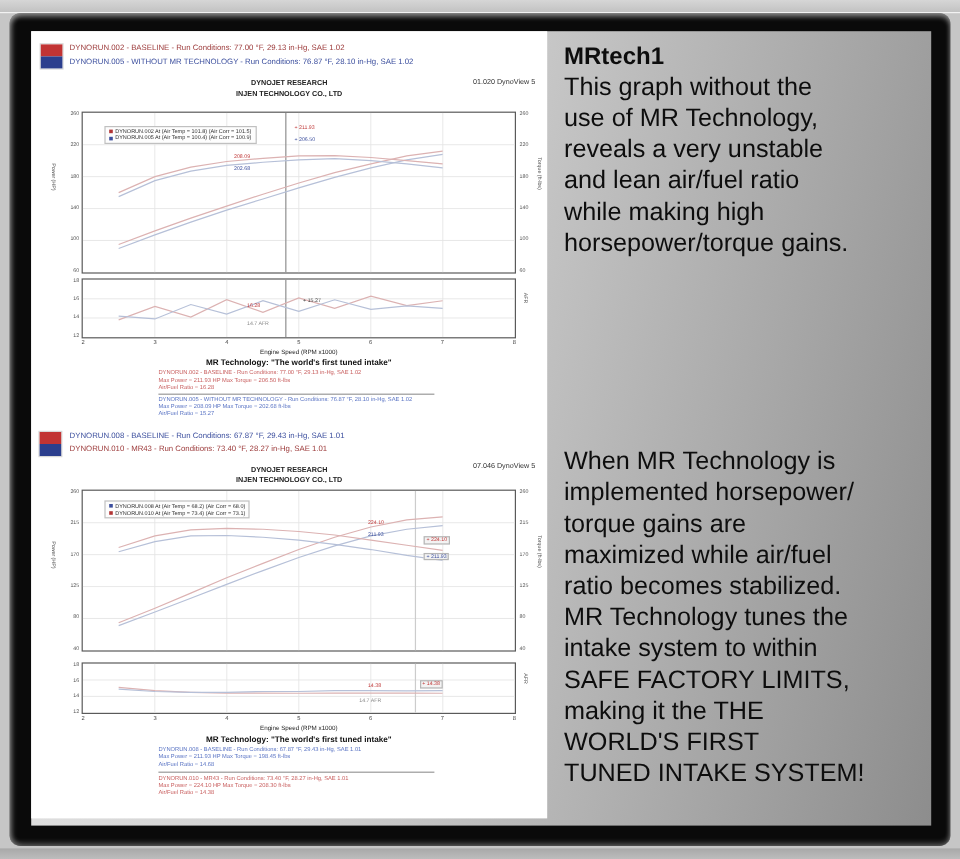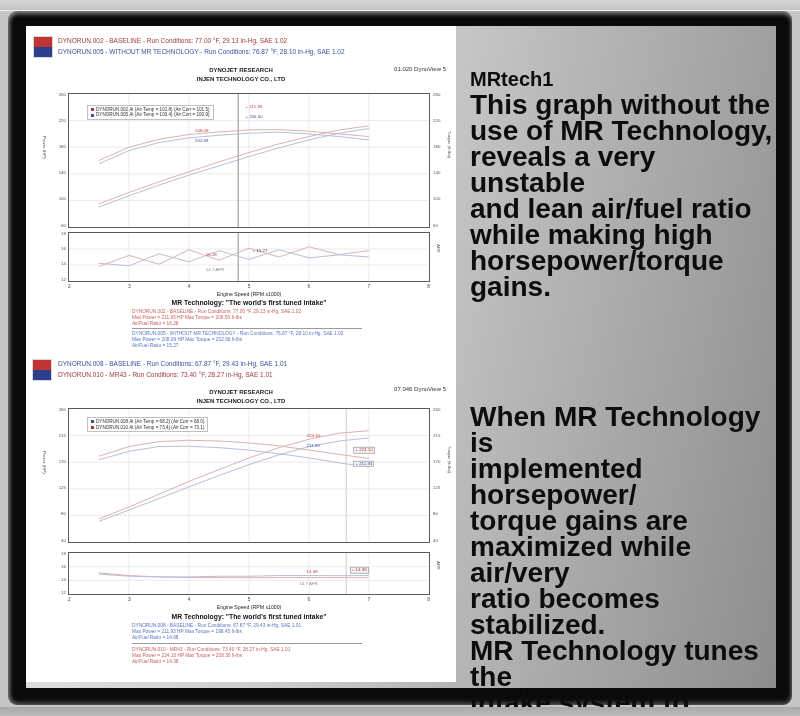--- a/index.html
+++ b/index.html
@@ -47,23 +47,23 @@
   .xt{display:flex;justify-content:space-between;font-size:4.8px;color:#444;}
   .rlab{font-size:4.4px;color:#555;writing-mode:vertical-rl;white-space:nowrap;}
   .xlab{text-align:center;font-size:5.2px;color:#222;}
   .ftitle{text-align:center;font-size:6.8px;font-weight:bold;color:#111;}
   .cap{font-size:4.8px;line-height:6px;white-space:nowrap;}
   .cap span{display:block;}
   .cap-red{color:#c96060;} .cap-blue{color:#5a74c4;}
   .divider{height:1px;background:#9a9a9a;}
   
   .right-panel{position:absolute;left:432px;top:0;right:0;bottom:0;}
-  .mr-sec{position:absolute;left:12px;right:2px;margin-top:32px;}
+  .mr-sec{position:absolute;left:12px;right:2px;}
   .mr-title{margin:0;font-size:20px;line-height:26px;font-weight:bold;color:#0d0d0d;}
-  .mr-body{margin:0;font-size:28px;line-height:26px;font-weight:bold;color:#0d0d0d;
+  .mr-body{margin:0;font-size:21px;line-height:26px;font-weight:normal;color:#0d0d0d;
        white-space:pre-line;}
 </style>
 </head>
 <body>
 
 <div class="top-strip"></div>
 
 <div class="frame">
   <div class="inner">
 
@@ -311,21 +311,21 @@
 use of MR Technology,
 reveals a very unstable
 and lean air/fuel ratio
 while making high
 horsepower/torque gains.</p>
       </div>
       <div class="mr-sec" style="top:346px;">
         <p class="mr-body">When MR Technology is
 implemented horsepower/
 torque gains are
-maximized while air/very
+maximized while air/fuel
 ratio becomes stabilized.
 MR Technology tunes the
 intake system to within
 SAFE FACTORY LIMITS,
 making it the THE
 WORLD'S FIRST
 TUNED INTAKE SYSTEM!</p>
       </div>
     </div>
 

